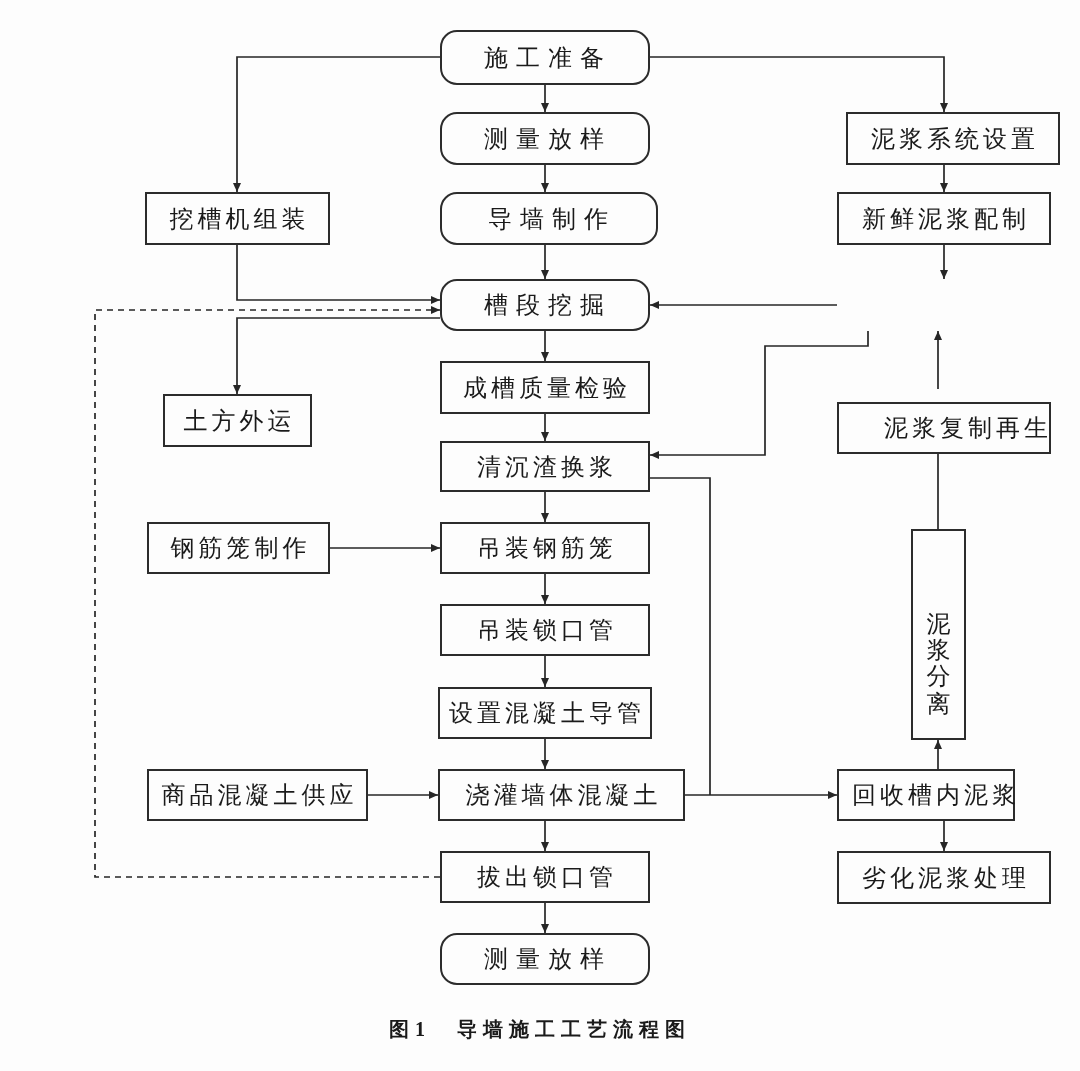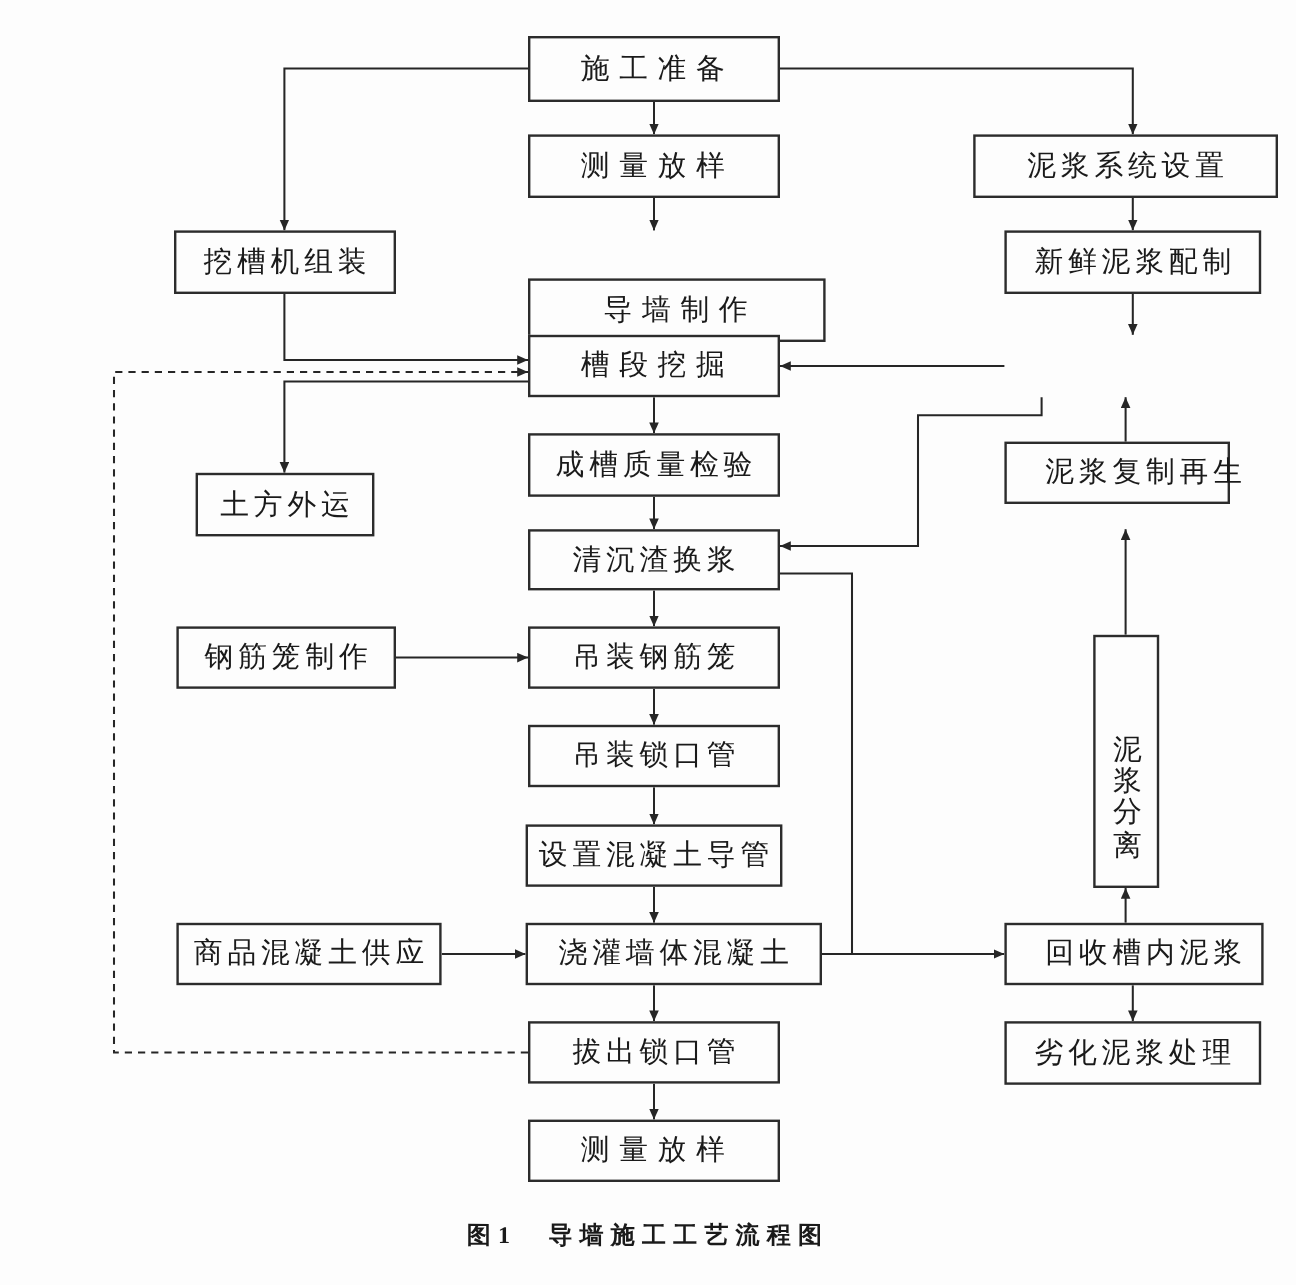--- a/index.html
+++ b/index.html
@@ -38,20 +38,21 @@
     justify-content: center;
     font-size: 24px;
     letter-spacing: 4px;
     padding-left: 4px;
     white-space: nowrap;
     line-height: 1;
   }
   .node.wide-spacing {
     letter-spacing: 8px;
     padding-left: 6px;
+    border-radius: 17px;
   }
   .node.vertical {
     writing-mode: vertical-rl;
     text-orientation: upright;
     letter-spacing: 26px;
     padding-left: 0;
     padding-top: 20px;
   }
   .caption {
     position: absolute;
@@ -104,38 +105,38 @@
     <polyline points="938,769 938,740" marker-end="url(#arrow)"></polyline>
     <polyline points="938,529 938,441" marker-end="url(#arrow)"></polyline>
     <polyline points="938,389 938,331" marker-end="url(#arrow)"></polyline>
     <polyline points="944,821 944,851" marker-end="url(#arrow)"></polyline>
 
     <polyline class="dashed" points="440,877 95,877 95,310 440,310" marker-end="url(#arrow)"></polyline>
   </svg>
 
   <div class="node wide-spacing" style="left:440px; top:30px;  width:210px; height:55px;">施工准备</div>
   <div class="node wide-spacing" style="left:440px; top:112px; width:210px; height:53px;">测量放样</div>
-  <div class="node wide-spacing" style="left:440px; top:192px; width:248px; height:53px;margin-top:40px;">导墙制作</div>
+  <div class="node wide-spacing" style="left:440px; top:192px; width:218px; height:53px;">导墙制作</div>
   <div class="node wide-spacing" style="left:440px; top:279px; width:210px; height:52px;">槽段挖掘</div>
   <div class="node" style="left:440px; top:361px; width:210px; height:53px;">成槽质量检验</div>
   <div class="node" style="left:440px; top:441px; width:210px; height:51px;">清沉渣换浆</div>
   <div class="node" style="left:440px; top:522px; width:210px; height:52px;">吊装钢筋笼</div>
   <div class="node" style="left:440px; top:604px; width:210px; height:52px;text-align:right;">吊装锁口管</div>
   <div class="node" style="left:438px; top:687px; width:214px; height:52px;">设置混凝土导管</div>
   <div class="node" style="left:438px; top:769px; width:247px; height:52px;">浇灌墙体混凝土</div>
   <div class="node" style="left:440px; top:851px; width:210px; height:52px;">拔出锁口管</div>
   <div class="node wide-spacing" style="left:440px; top:933px; width:210px; height:52px;">测量放样</div>
 
   <div class="node" style="left:145px; top:192px; width:185px; height:53px;">挖槽机组装</div>
   <div class="node" style="left:163px; top:394px; width:149px; height:53px;">土方外运</div>
   <div class="node" style="left:147px; top:522px; width:183px; height:52px;">钢筋笼制作</div>
   <div class="node" style="left:147px; top:769px; width:221px; height:52px;">商品混凝土供应</div>
 
-  <div class="node" style="left:811px; top:112px; width:254px; height:53px;">泥浆系统设置</div>
+  <div class="node" style="left:846px; top:112px; width:214px; height:53px;">泥浆系统设置</div>
   <div class="node" style="left:837px; top:192px; width:214px; height:53px;">新鲜泥浆配制</div>
-  <div class="node" style="left:837px; top:368px; width:188px; height:52px;padding-left:48px;">泥浆复制再生</div>
+  <div class="node" style="left:837px; top:402px; width:214px; height:52px;padding-left:48px;">泥浆复制再生</div>
   <div class="node vertical" style="left:911px; top:529px; width:55px;  height:211px;">泥浆分离</div>
-  <div class="node" style="left:837px; top:769px; width:216px; height:52px;padding-left:20px;">回收槽内泥浆</div>
+  <div class="node" style="left:837px; top:769px; width:178px; height:52px;padding-left:20px;">回收槽内泥浆</div>
   <div class="node" style="left:837px; top:851px; width:214px; height:53px;">劣化泥浆处理</div>
 
   <div class="caption">图1　导墙施工工艺流程图</div>
 
 </div>
 
 </body></html>

